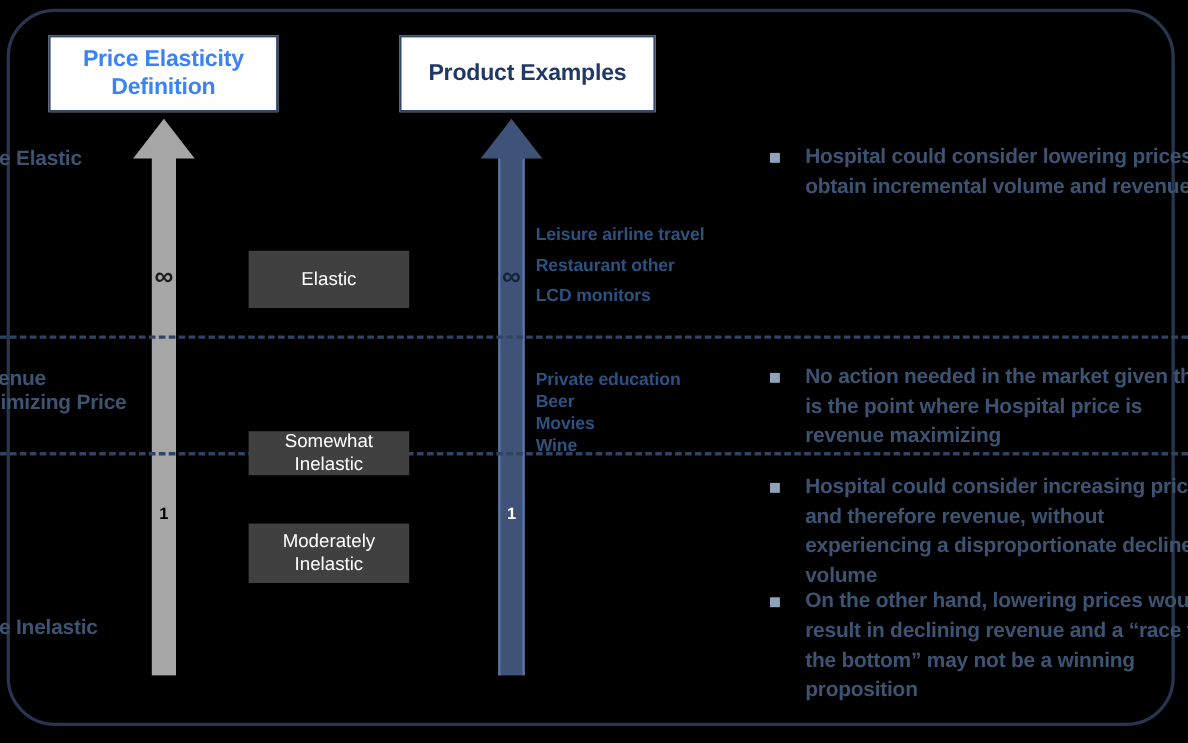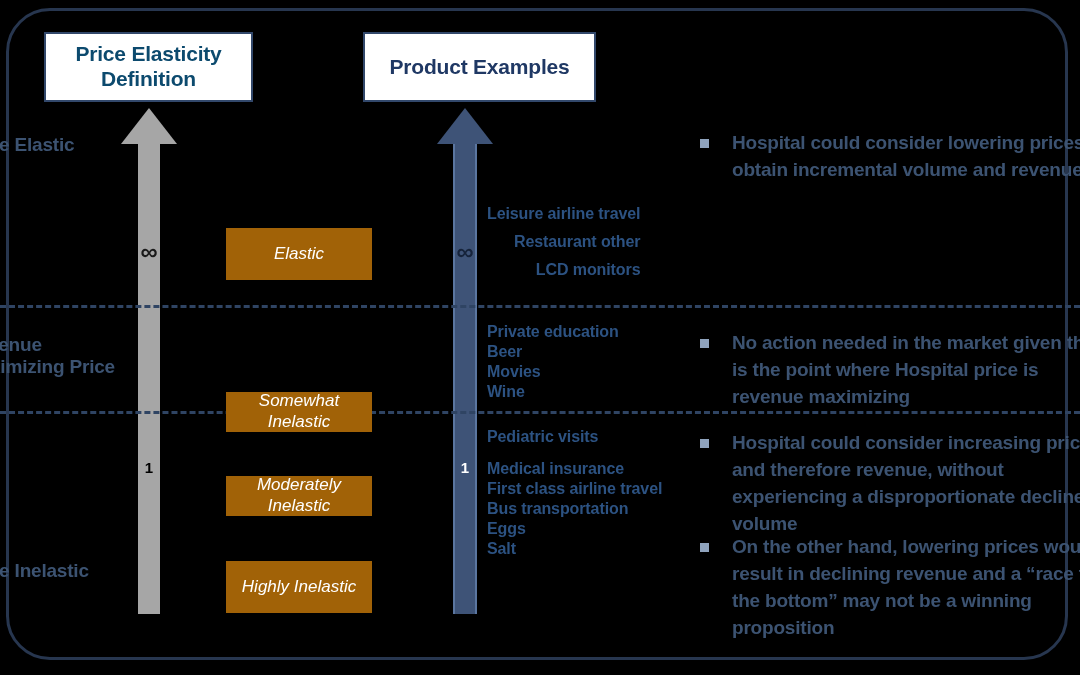--- a/index.html
+++ b/index.html
@@ -33,21 +33,21 @@
     border:2px solid #32486b;
     display:flex;align-items:center;justify-content:center;
     text-align:center;
     font-weight:bold;
     font-size:21px;
     line-height:1.18;
     letter-spacing:-0.2px;
   }
   #title-def{
     left:44px;top:32px;width:209px;height:70px;
-    background:#ffffff;color:#0c4a6e;
+    background:#ffffff;color:#3b82f6;
   }
   #title-prod{
     left:363px;top:32px;width:233px;height:70px;
     background:#ffffff;color:#1f3864;
   }
   #title-act{
     left:777px;top:32px;width:263px;height:70px;
     background:#d9d9d9;color:#31465f;
   }
 
@@ -126,47 +126,46 @@
     position:absolute;
     left:0;width:1080px;height:0;
     border-top:3px dashed #2f4463;
   }
   #dash1{top:305px;}
   #dash2{top:411px;}
 
   
   .defbox{
     position:absolute;
-    background:#a16207;
+    background:#404040;
     color:#ffffff;
-    font-style:italic;
     font-size:17px;
     line-height:1.22;
     display:flex;align-items:center;justify-content:center;
     text-align:center;
     box-sizing:border-box;
     padding:2px 6px;
   }
   #box-elastic{left:226px;top:228px;width:146px;height:52px;}
   #box-somewhat{left:226px;top:392px;width:146px;height:40px;}
-  #box-moderate{left:226px;top:476px;width:146px;height:40px;}
+  #box-moderate{left:226px;top:476px;width:146px;height:54px;}
   #box-highly{left:226px;top:561px;width:146px;height:52px;}
 
   
   .prod{
     position:absolute;
     color:#2c5282;
     font-weight:bold;
     font-size:16px;
     letter-spacing:-0.1px;
   }
   .prod div{white-space:nowrap;}
   #prod-grp1{left:487px;top:205px;}
-  #prod-grp1 div{margin-bottom:10px;text-align:right;}
-  #prod-grp2{left:487px;top:323px;}
+  #prod-grp1 div{margin-bottom:10px;}
+  #prod-grp2{left:487px;top:337px;}
   #prod-grp2 div{margin-bottom:2px;}
   #prod-grp3{left:487px;top:428px;}
   #prod-grp3 div{margin-bottom:2px;}
   #prod-grp3 div.gap{margin-bottom:14px;}
 
   
   .actions{
     position:absolute;
     left:694px;top:130px;
     width:420px;
@@ -229,43 +228,34 @@
 
   <div class="dash" id="dash1"></div>
   <div class="dash" id="dash2"></div>
 
   <div class="defbox" id="box-elastic">Elastic</div>
 
   <div class="defbox" id="box-somewhat">Somewhat Inelastic</div>
 
   <div class="defbox" id="box-moderate">Moderately Inelastic</div>
 
-  <div class="defbox" id="box-highly">Highly Inelastic</div>
 
   <div class="prod" id="prod-grp1">
     <div>Leisure airline travel</div>
     <div>Restaurant other</div>
     <div>LCD monitors</div>
   </div>
 
   <div class="prod" id="prod-grp2">
     <div>Private education</div>
     <div>Beer</div>
     <div>Movies</div>
     <div>Wine</div>
   </div>
 
-  <div class="prod" id="prod-grp3">
-    <div class="gap">Pediatric visits</div>
-    <div>Medical insurance</div>
-    <div>First class airline travel</div>
-    <div>Bus transportation</div>
-    <div>Eggs</div>
-    <div>Salt</div>
-  </div>
 
   <div class="actions">
 
     <div class="act-group" id="act-1">
       <div class="act-item">
         <span class="bul"></span>
         <span class="act-text">Hospital could consider lowering prices to obtain incremental volume and revenue</span>
       </div>
     </div>
 

